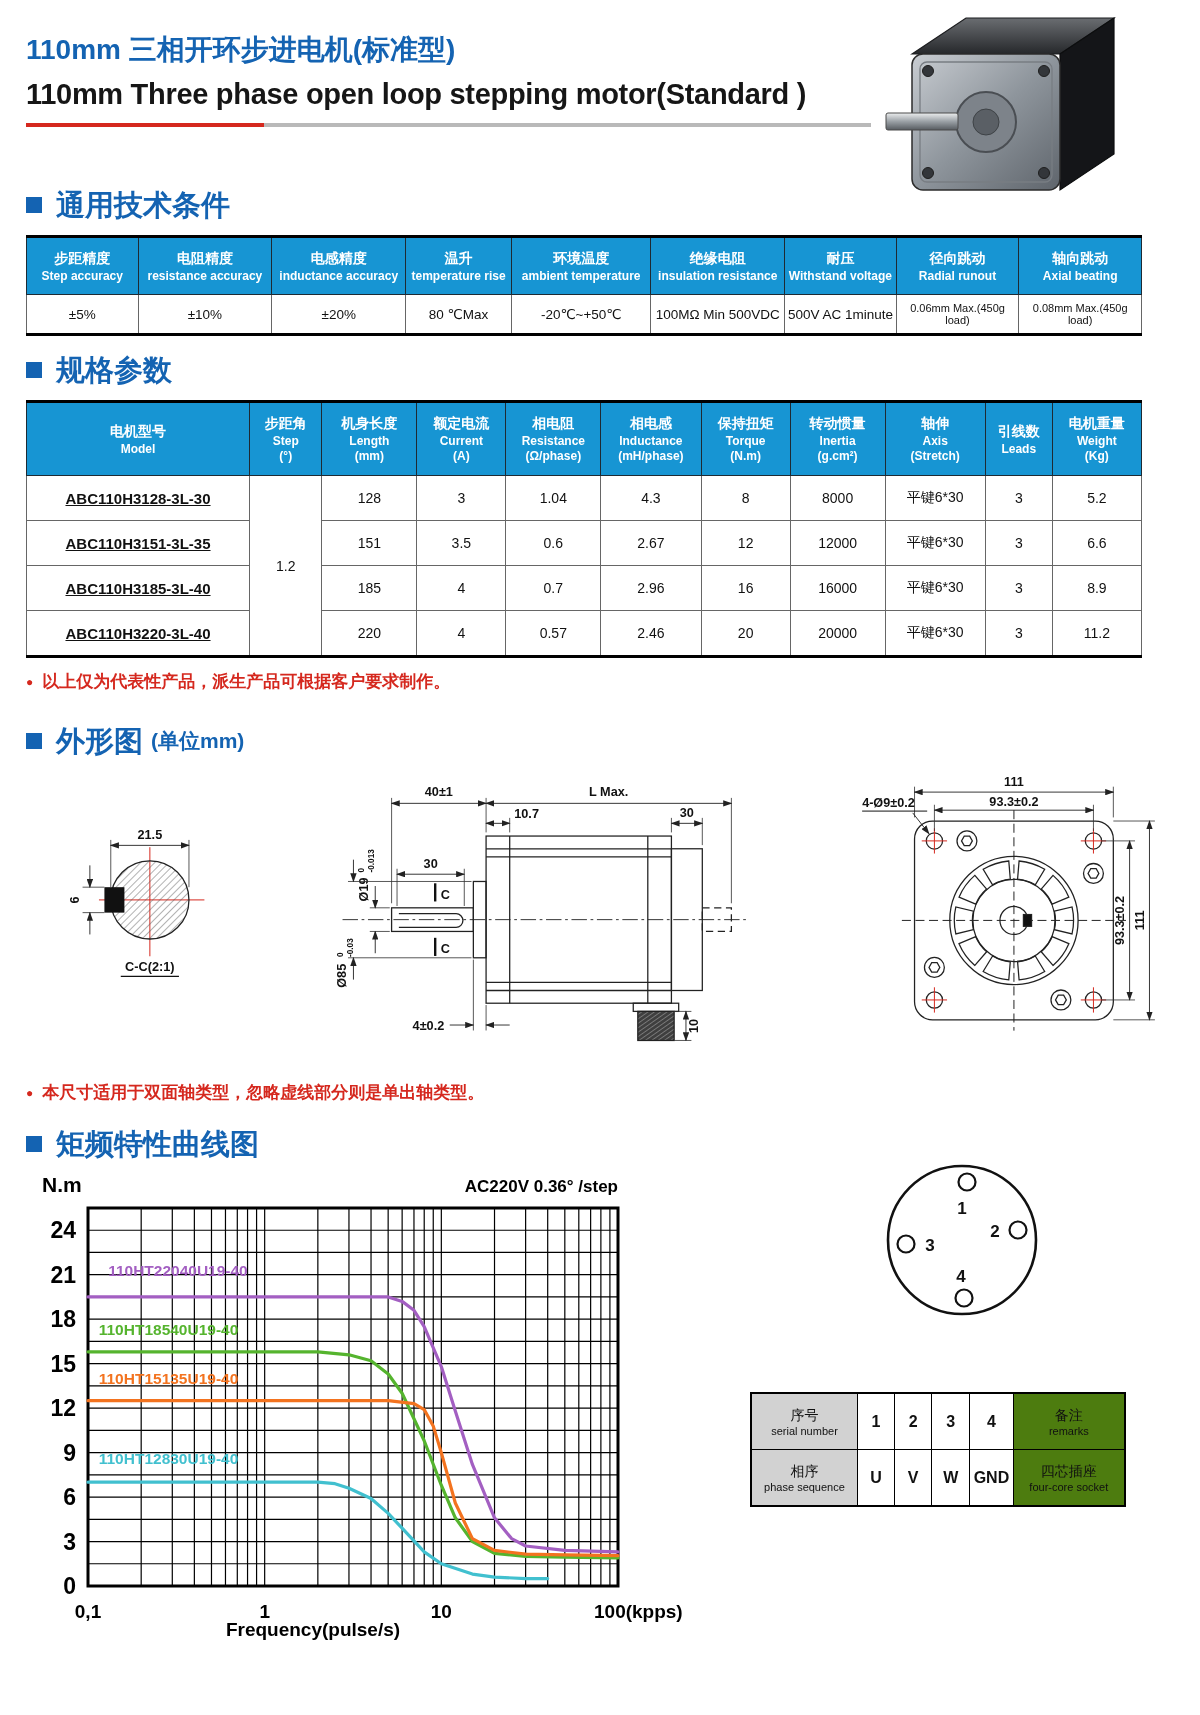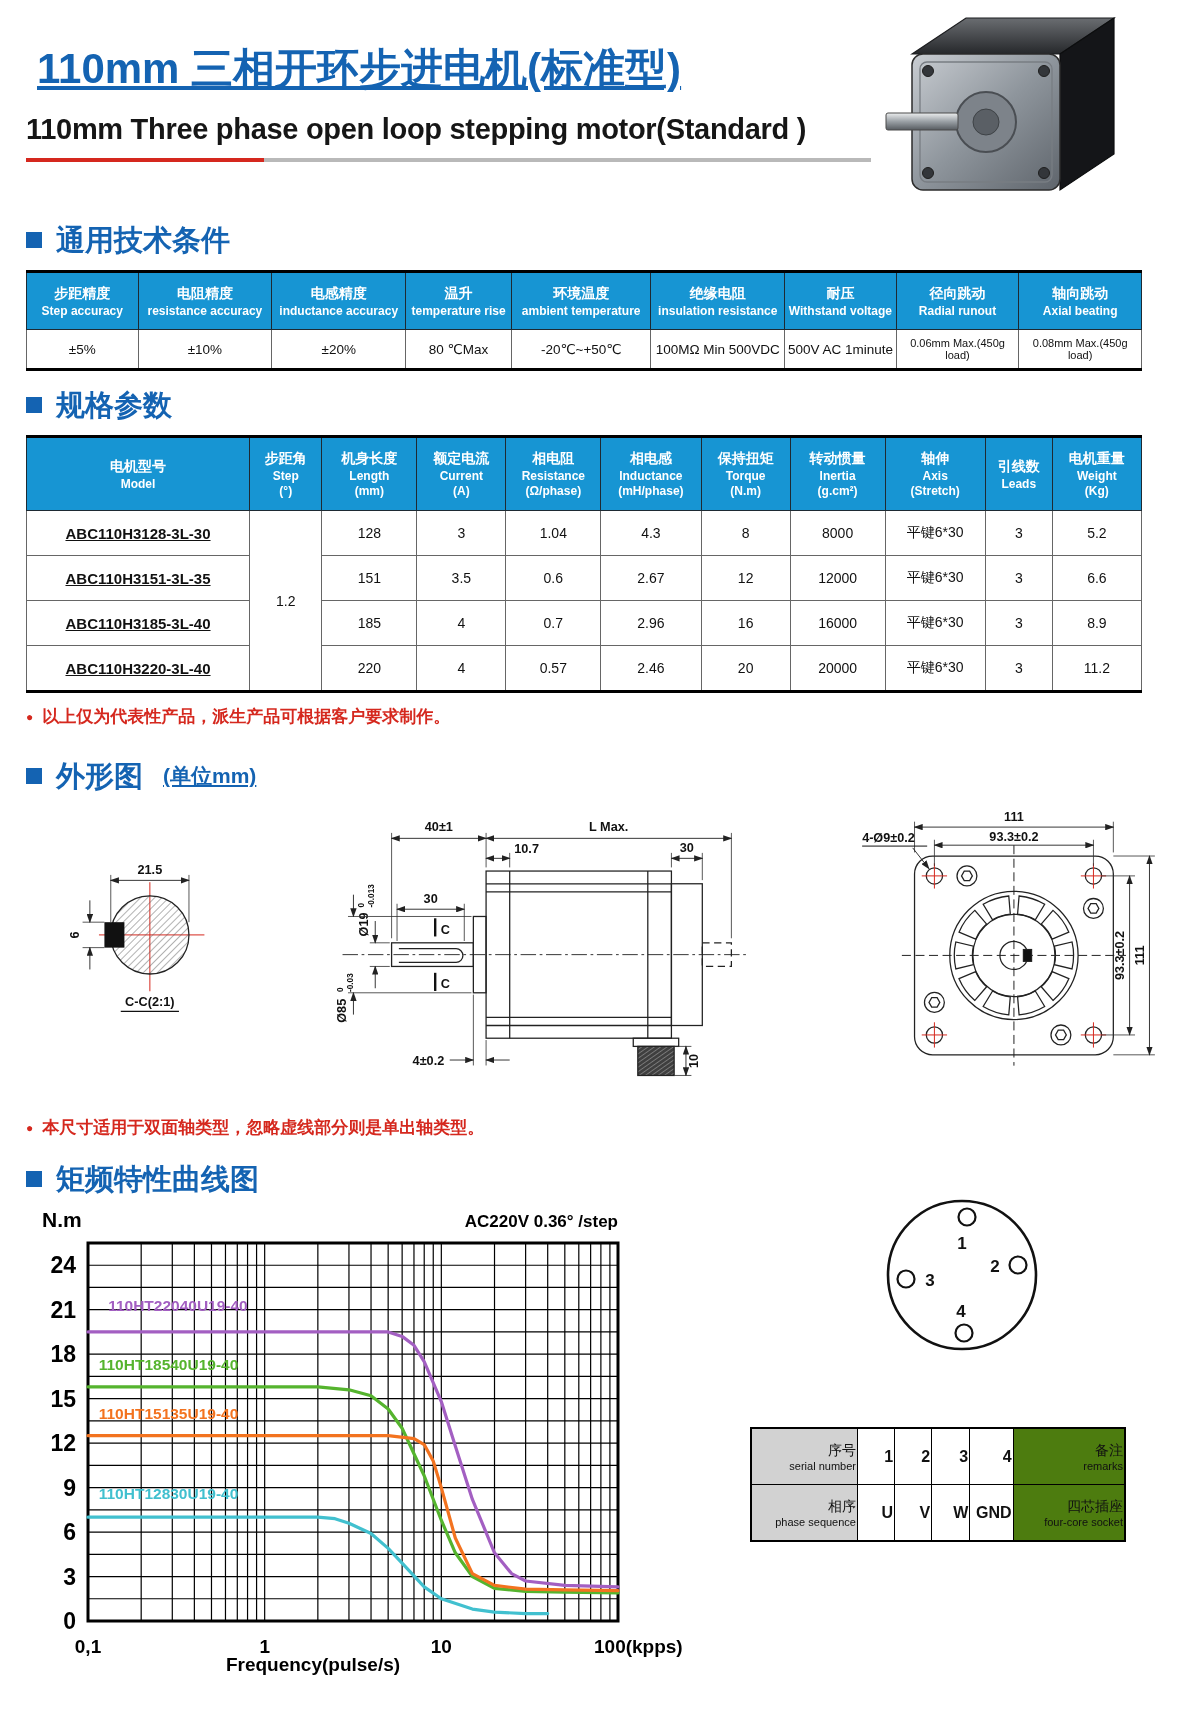--- a/index.html
+++ b/index.html
@@ -3,31 +3,31 @@
 <meta charset="utf-8">
 <style>
   html,body{margin:0;padding:0;}
   body{
     width:1200px;height:1715px;background:#ffffff;overflow:hidden;position:relative;
     font-family:"Liberation Sans","DejaVu Sans",sans-serif;color:#111;
   }
   .page{padding:0 26px;}
   
   .header{position:relative;padding-top:34px;}
-  .title-cn{color:#1463b2;font-size:42px;font-weight:bold;line-height:1.15;margin:11px;text-decoration:underline;}
-  .title-en{color:#161616;font-size:29px;font-weight:600;letter-spacing:-0.3px;margin-top:20px;}
+  .title-cn{color:#1463b2;font-size:28px;font-weight:bold;line-height:1.15;margin:0;}
+  .title-en{color:#161616;font-size:29px;font-weight:600;letter-spacing:-0.3px;margin-top:12px;}
   .divider{margin-top:12px;height:4px;width:845px;
     background:linear-gradient(to right,#d5281e 0,#d5281e 238px,#b9b9b9 238px,#b9b9b9 100%);}
   .subtitle{color:#d5281e;font-size:30px;font-weight:bold;margin-top:14px;}
   .motor-photo{position:absolute;top:2px;right:34px;width:258px;height:228px;}
   
   .sec{display:flex;align-items:center;line-height:36px;}
   .sec .bullet{width:16px;height:16px;background:#1463b2;margin-right:14px;flex:0 0 auto;}
   .sec .t{font-size:29px;font-weight:bold;color:#1463b2;}
-  .sec .t2{font-size:21px;font-weight:bold;color:#1463b2;margin-left:20px;text-decoration:underline;}
+  .sec .t2{font-size:21px;font-weight:bold;color:#1463b2;margin-left:8px;}
   .mt-gen{margin-top:60px;} .mt-spec{margin-top:16px;} .mt-out{margin-top:30px;}
   
   table.dtable{width:1116px;border-collapse:collapse;text-align:center;margin-top:12px;
     border-top:3px solid #000;border-bottom:3px solid #000;border-left:1.5px solid #000;border-right:1.5px solid #000;}
   .dtable th{background:#1795d3;color:#fff;border:1px solid #1e2a33;padding:3px 2px;}
   .dtable th .hcn{font-size:14px;font-weight:bold;}
   .dtable th .hen{font-size:12px;font-weight:bold;margin-top:1px;}
   .dtable th .hu{font-size:12px;font-weight:bold;margin-top:1px;}
   .dtable td{border:1px solid #666;border-top:1px solid #8a8a8a;font-size:13.5px;}
   .gen th{height:50px;}
@@ -62,21 +62,21 @@
   .cframe{fill:none;stroke:#000;stroke-width:3;}
   .cytick{font-size:23px;font-weight:bold;fill:#000;}
   .cxtick{font-size:19px;font-weight:bold;fill:#000;}
   .caxis{font-size:21px;font-weight:bold;fill:#000;}
   .cann{font-size:17px;font-weight:bold;fill:#000;}
   .cxlabel{font-size:19px;font-weight:bold;fill:#000;}
   .cserlabel{font-size:15.5px;font-weight:bold;}
   .conn{display:block;margin:26px auto 0 auto;}
   .pinc{fill:#fff;stroke:#111;stroke-width:2.2;}
   .pinlabel{font-size:17px;font-weight:bold;fill:#111;text-anchor:middle;}
-  table.wtable{width:376px;border-collapse:collapse;text-align:right;margin-top:60px;border:2.5px solid #000;}
+  table.wtable{width:376px;border-collapse:collapse;text-align:center;margin-top:60px;border:2.5px solid #000;}
   .wtable td{border:1.6px solid #000;height:53px;}
   .wtable td.glabel{background:#d2d2d2;width:122px;}
   .wtable td.gremark{background:#4d7c0f;width:132px;}
   .wtable td.pin{width:42px;font-size:16px;font-weight:bold;}
   .wcn{font-size:14px;}
   .wen{font-size:11px;}
 </style>
 </head>
 <body>
 

